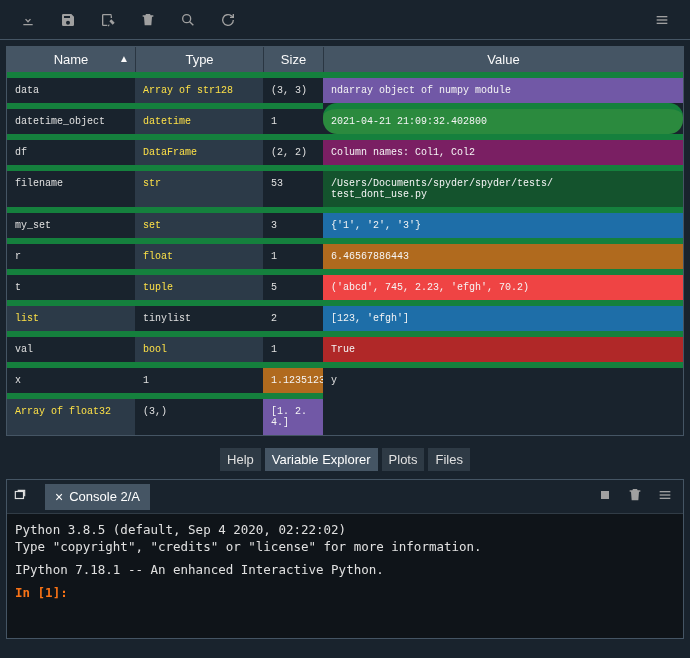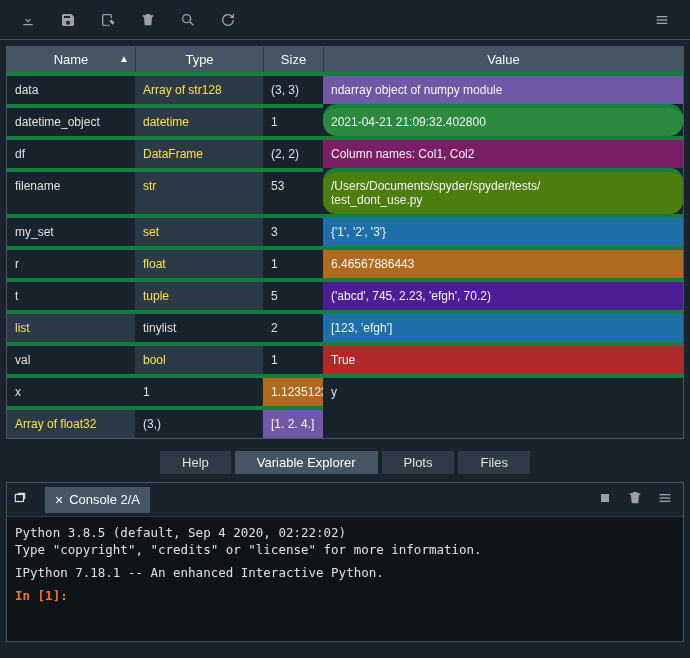--- a/index.html
+++ b/index.html
@@ -51,40 +51,40 @@
 }
 .hdr.first { border-left: none; }
 .hdr .sort-arrow {
   position: absolute;
   right: 6px;
   top: 6px;
   font-size: 10px;
 }
 .cell {
   padding: 7px 8px;
-  font-family: Liberation Sans, sans-serif;
-  font-size: 12px;
+  font-family: Liberation Mono, monospace;
+  font-size: 10px;
   white-space: pre-wrap;
-  border-top: 4px solid #15803d;
+  border-top: 6px solid #15803d;
 }
 .cell.namecell { color: #e0e0e0; background: #19232d; }
 .cell.typcell  { color: #fde047; background: #2c3a48; }
 .cell.szcell   { color: #e0e0e0; background: #19232d; }
 .cell.valcell  { color: #f5f5f5; }
 .tab-row {
   display: flex;
   justify-content: center;
   gap: 4px;
   padding: 6px 0 4px 0;
   font-family: sans-serif;
 }
 .tab {
   background: #2e3a45;
   color: #e0e0e0;
-  padding: 4px 22px;
+  padding: 4px 7px;
   font-size: 13px;
   cursor: pointer;
 }
 .tab.active { background: #455564; color:#fff;}
 .console-panel {
   margin: 4px 6px 0 6px;
   background: #0f1419;
   border: 1px solid #455564;
   height: 160px;
   display: flex;
@@ -182,34 +182,34 @@
       <div class="cell typcell">datetime</div>
       <div class="cell szcell">1</div>
       <div class="cell valcell" style="background: rgb(43, 138, 62); border-radius: 14px;">2021-04-21 21:09:32.402800</div>
       <div class="cell namecell">df</div>
       <div class="cell typcell">DataFrame</div>
       <div class="cell szcell">(2, 2)</div>
       <div class="cell valcell" style="background: rgb(122, 31, 99);">Column names: Col1, Col2</div>
       <div class="cell namecell">filename</div>
       <div class="cell typcell">str</div>
       <div class="cell szcell">53</div>
-      <div class="cell valcell" style="background: #4d7c0f; border-radius: 13px;">/Users/Documents/spyder/spyder/tests/
+      <div class="cell valcell" style="background: #14532d;">/Users/Documents/spyder/spyder/tests/
 test_dont_use.py</div>
       <div class="cell namecell">my_set</div>
       <div class="cell typcell">set</div>
       <div class="cell szcell">3</div>
       <div class="cell valcell" style="background: rgb(30, 110, 168);">{'1', '2', '3'}</div>
       <div class="cell namecell">r</div>
       <div class="cell typcell">float</div>
       <div class="cell szcell">1</div>
       <div class="cell valcell" style="background: rgb(176, 106, 30);">6.46567886443</div>
       <div class="cell namecell">t</div>
       <div class="cell typcell">tuple</div>
       <div class="cell szcell">5</div>
-      <div class="cell valcell" style="background: #4c1d95;">('abcd', 745, 2.23, 'efgh', 70.2)</div>
+      <div class="cell valcell" style="background: #ef4444;">('abcd', 745, 2.23, 'efgh', 70.2)</div>
       <div class="cell typcell">list</div>
       <div class="cell namecell">tinylist</div>
       <div class="cell szcell">2</div>
       <div class="cell valcell" style="background: rgb(30, 110, 168);">[123, 'efgh']</div>
       <div class="cell namecell">val</div>
       <div class="cell typcell">bool</div>
       <div class="cell szcell">1</div>
       <div class="cell valcell" style="background: rgb(176, 40, 40);">True</div>
       <div class="cell namecell">x</div>
       <div class="cell szcell">1</div>

